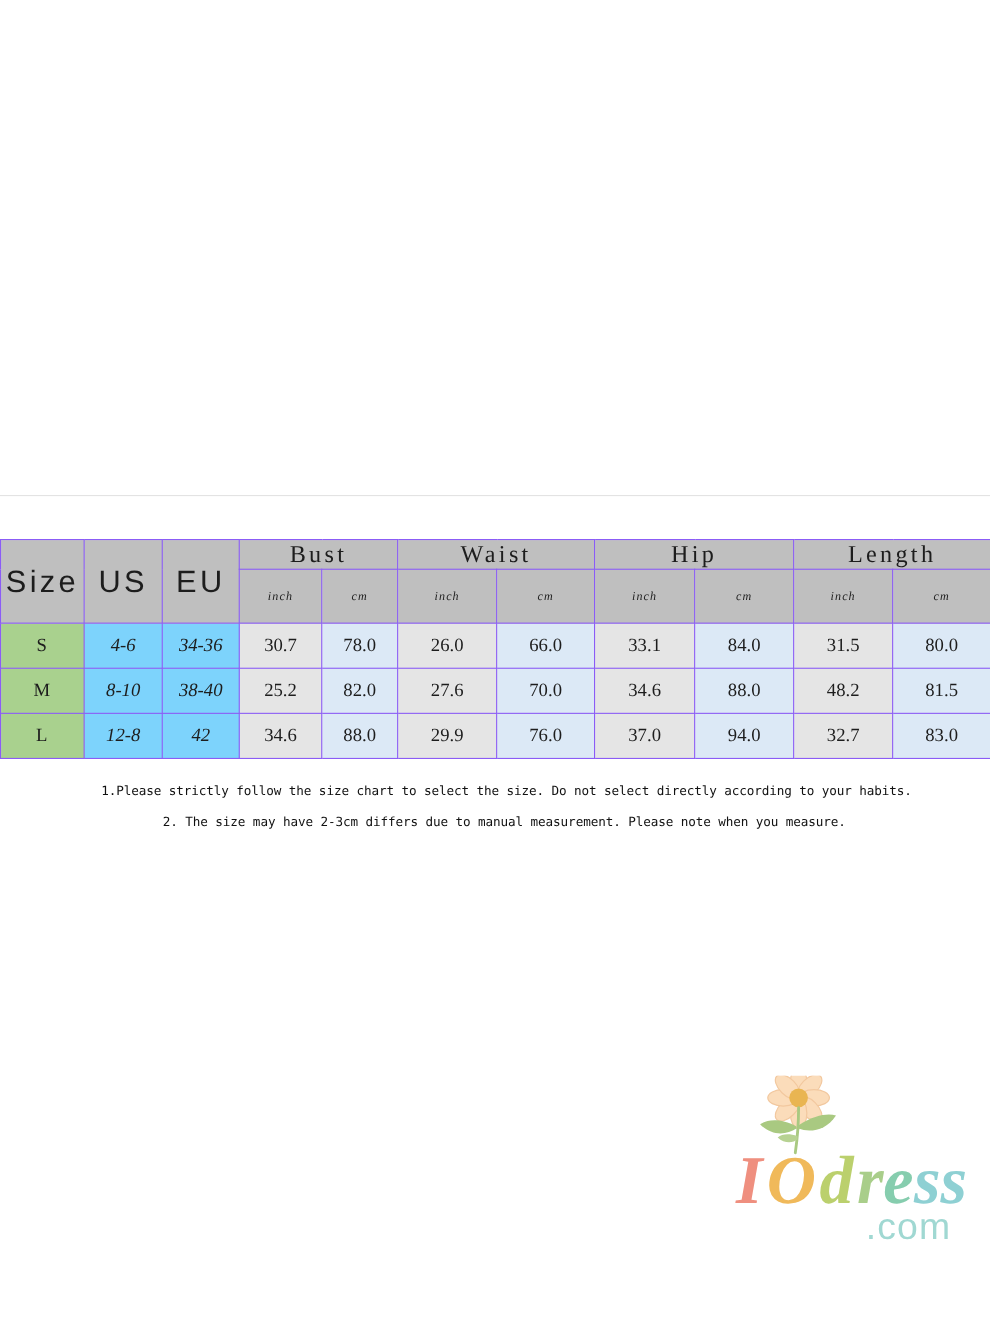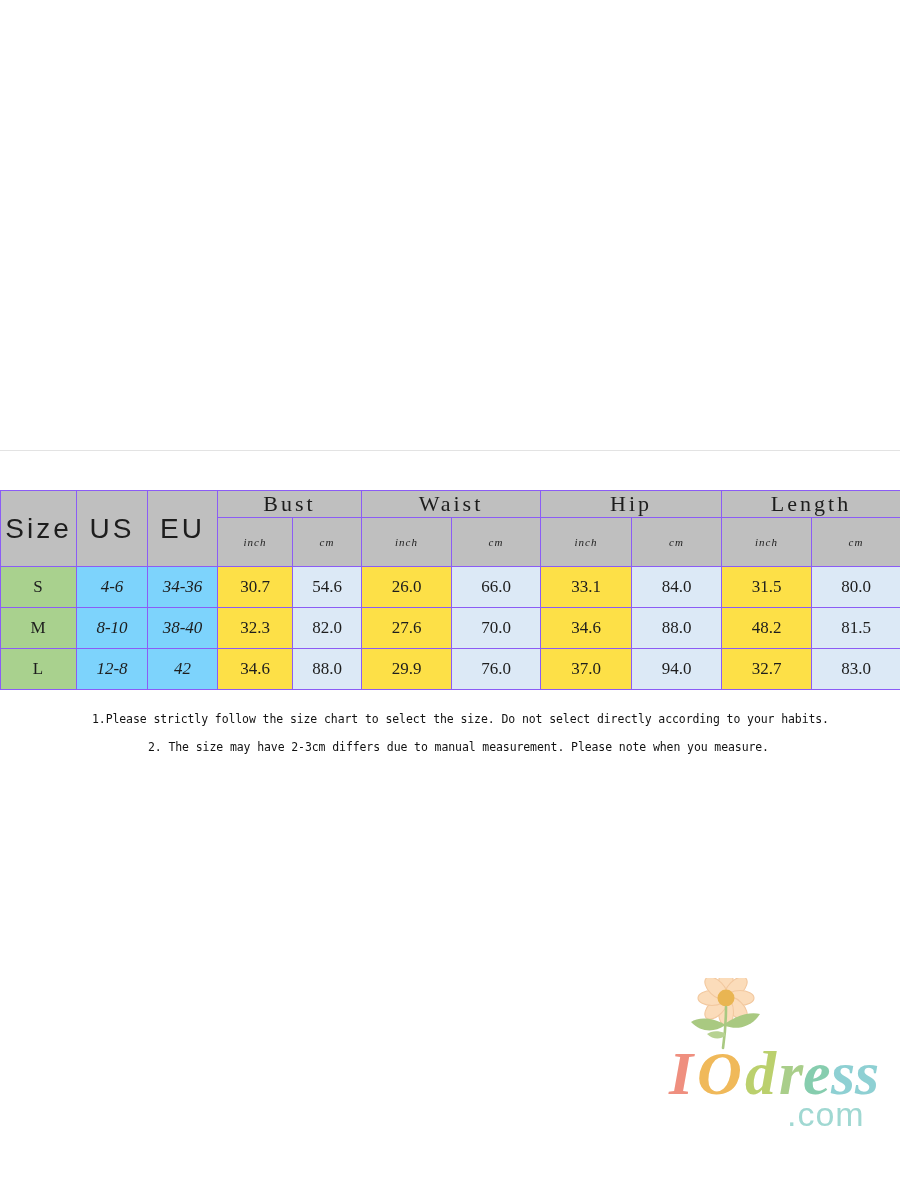--- a/index.html
+++ b/index.html
@@ -94,21 +94,21 @@
     font-size: 16px;
     letter-spacing: 1px;
   }
   td.c-us, td.c-eu {
     background: #7dd3fc;
     font-style: italic;
     font-weight: bold;
     font-size: 17px;
   }
   td.c-inch {
-    background: #fde047;
+    background: #e5e5e5;
   }
   td.c-cm {
     background: #dce9f6;
   }
 
   
   col.w-size   { width: 76px;  }
   col.w-us     { width: 71px;  }
   col.w-eu     { width: 70px;  }
   col.w-bi     { width: 75px;  }
@@ -198,33 +198,33 @@
           <th class="h-gray h-sub">inch</th>
           <th class="h-gray h-sub">cm</th>
         </tr>
       </thead>
       <tbody>
         <tr class="data-row">
           <td class="c-size">S</td>
           <td class="c-us">4-6</td>
           <td class="c-eu">34-36</td>
           <td class="c-inch">30.7</td>
-          <td class="c-cm">54.6</td>
+          <td class="c-cm">78.0</td>
           <td class="c-inch">26.0</td>
           <td class="c-cm">66.0</td>
           <td class="c-inch">33.1</td>
           <td class="c-cm">84.0</td>
           <td class="c-inch">31.5</td>
           <td class="c-cm">80.0</td>
         </tr>
         <tr class="data-row">
           <td class="c-size">M</td>
           <td class="c-us">8-10</td>
           <td class="c-eu">38-40</td>
-          <td class="c-inch">32.3</td>
+          <td class="c-inch">25.2</td>
           <td class="c-cm">82.0</td>
           <td class="c-inch">27.6</td>
           <td class="c-cm">70.0</td>
           <td class="c-inch">34.6</td>
           <td class="c-cm">88.0</td>
           <td class="c-inch">48.2</td>
           <td class="c-cm">81.5</td>
         </tr>
         <tr class="data-row">
           <td class="c-size">L</td>

